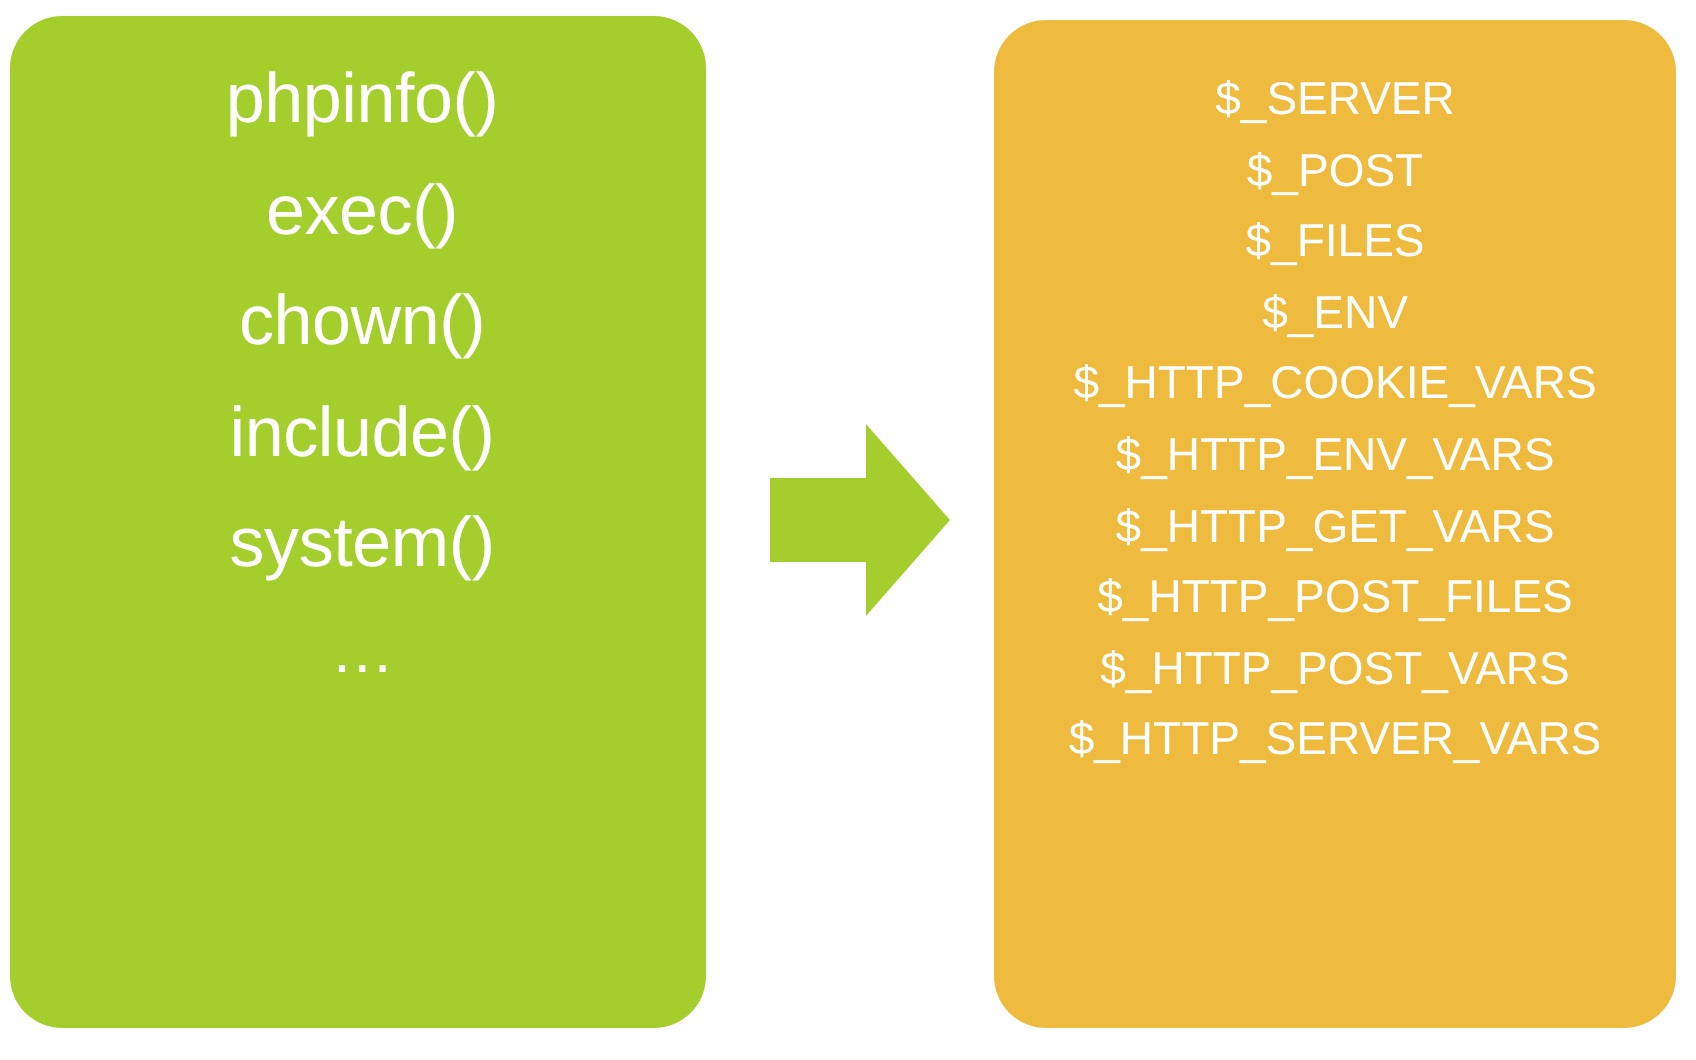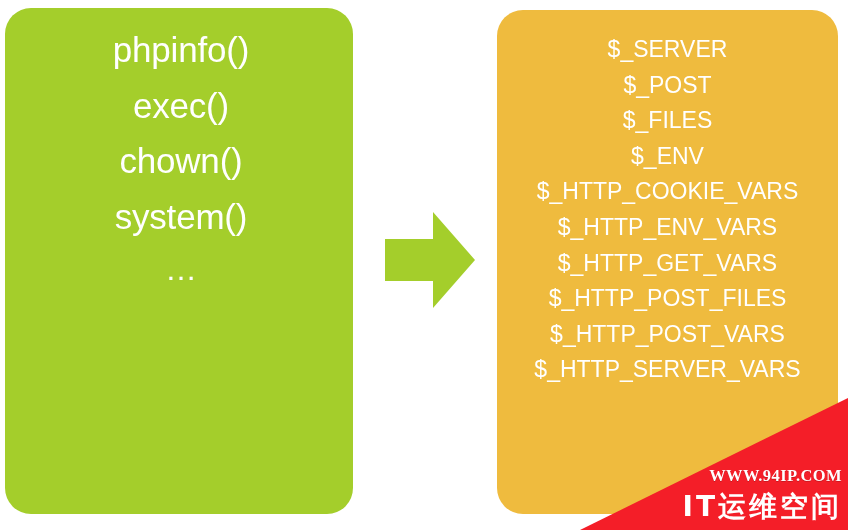--- a/index.html
+++ b/index.html
@@ -140,20 +140,21 @@
 </style>
 </head>
 <body>
 
 <div id="stage">
 
   <div class="panel-green">
     <div class="line">phpinfo()</div>
     <div class="line">exec()</div>
     <div class="line">chown()</div>
+    <div class="line">include()</div>
     <div class="line">system()</div>
     <div class="line ellipsis">…</div>
   </div>
 
   <div class="arrow-wrap">
     <svg viewBox="0 0 90 96" xmlns="http://www.w3.org/2000/svg">
       <polygon points="0,27 48,27 48,0 90,48 48,96 48,69 0,69" fill="#A4CE2B"></polygon>
     </svg>
   </div>
 
@@ -163,19 +164,14 @@
     <div class="line">$_FILES</div>
     <div class="line">$_ENV</div>
     <div class="line">$_HTTP_COOKIE_VARS</div>
     <div class="line">$_HTTP_ENV_VARS</div>
     <div class="line">$_HTTP_GET_VARS</div>
     <div class="line">$_HTTP_POST_FILES</div>
     <div class="line">$_HTTP_POST_VARS</div>
     <div class="line">$_HTTP_SERVER_VARS</div>
   </div>
 
-  <div class="watermark">
-    <div class="tri"></div>
-    <div class="wm-url">WWW.94IP.COM</div>
-    <div class="wm-cn">IT运维空间</div>
-  </div>
 
 </div>
 
 </body></html>

